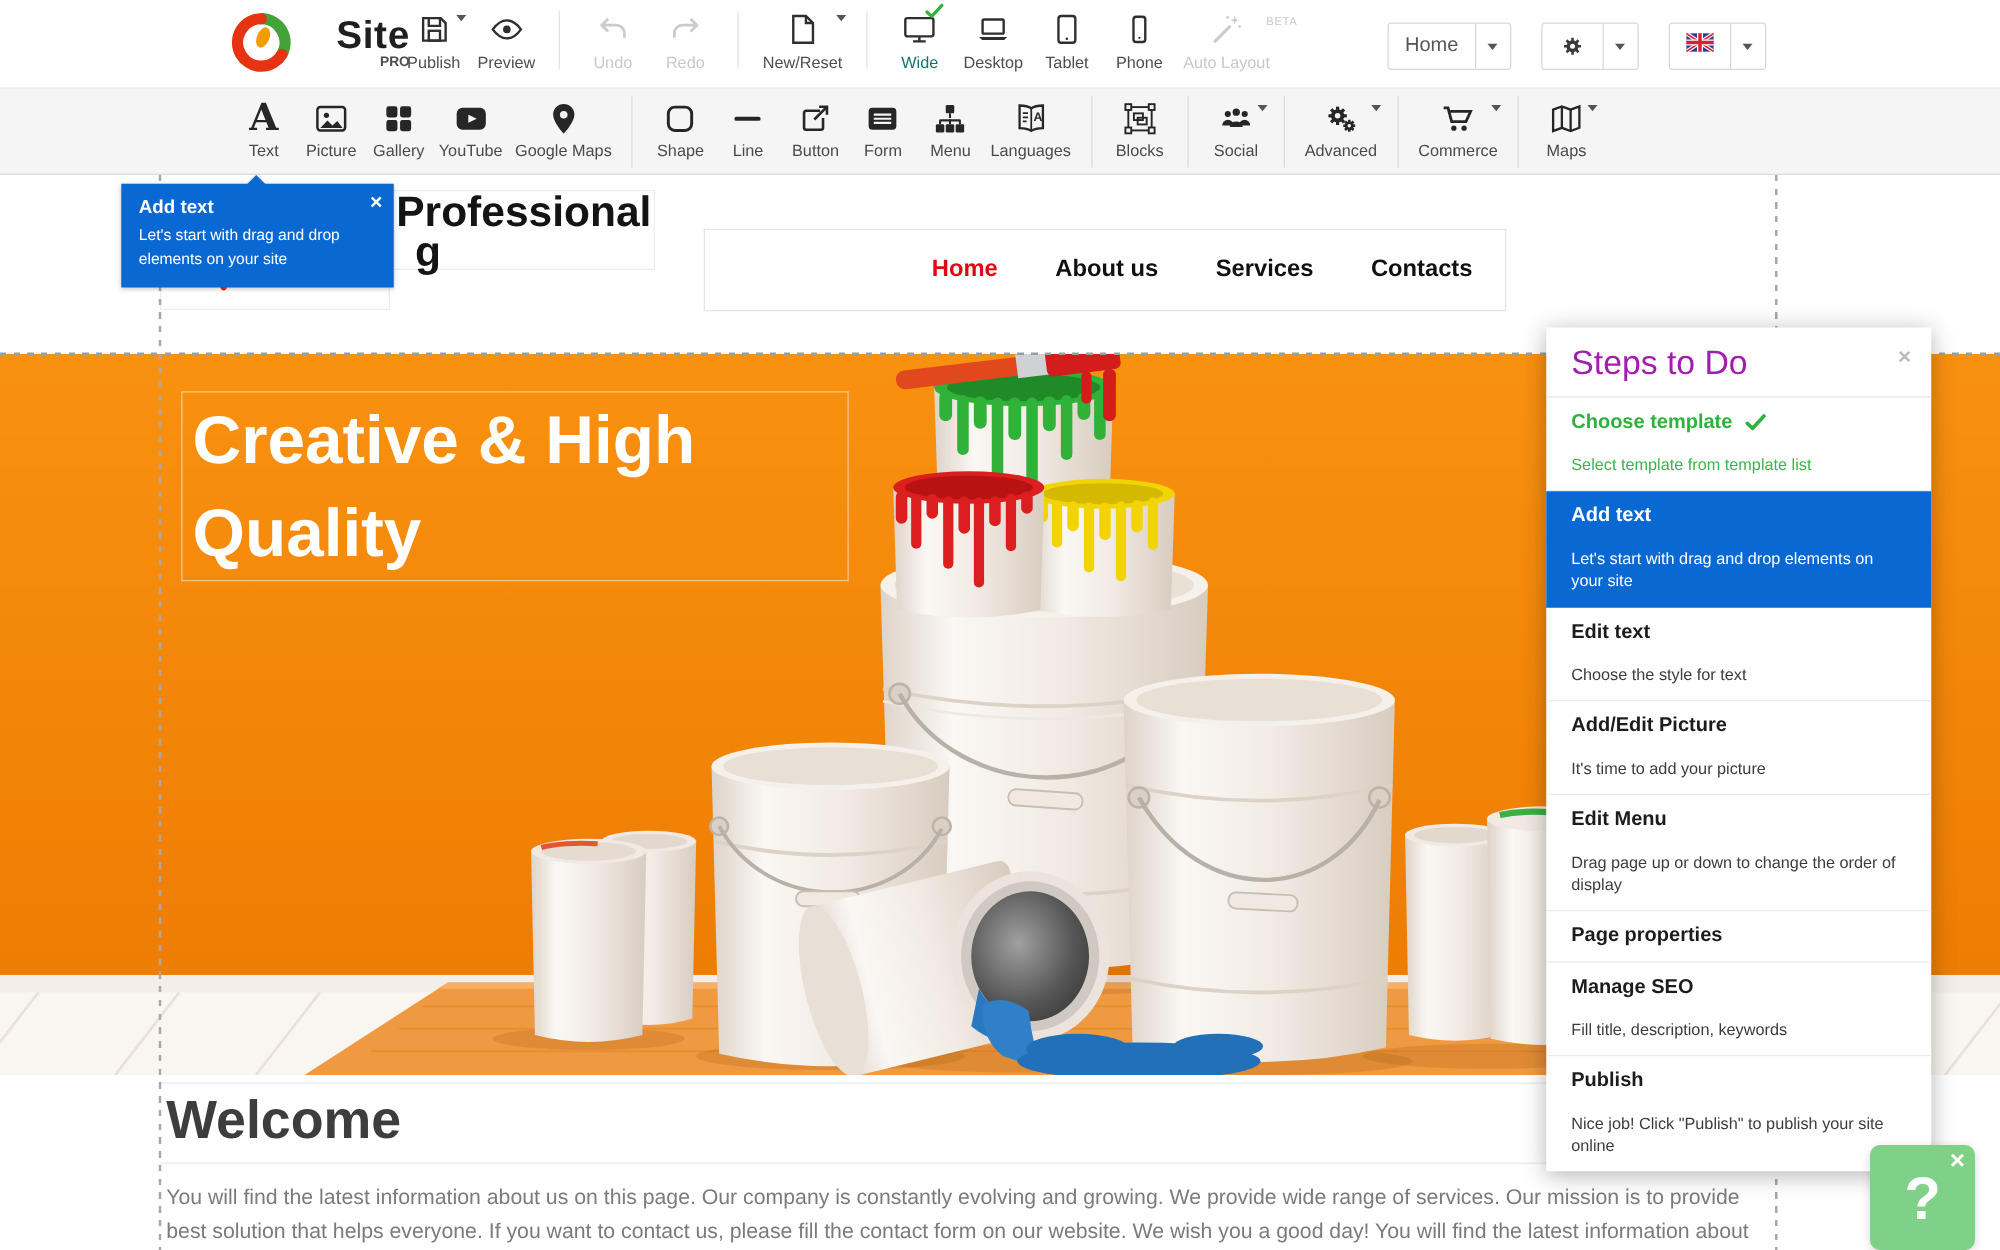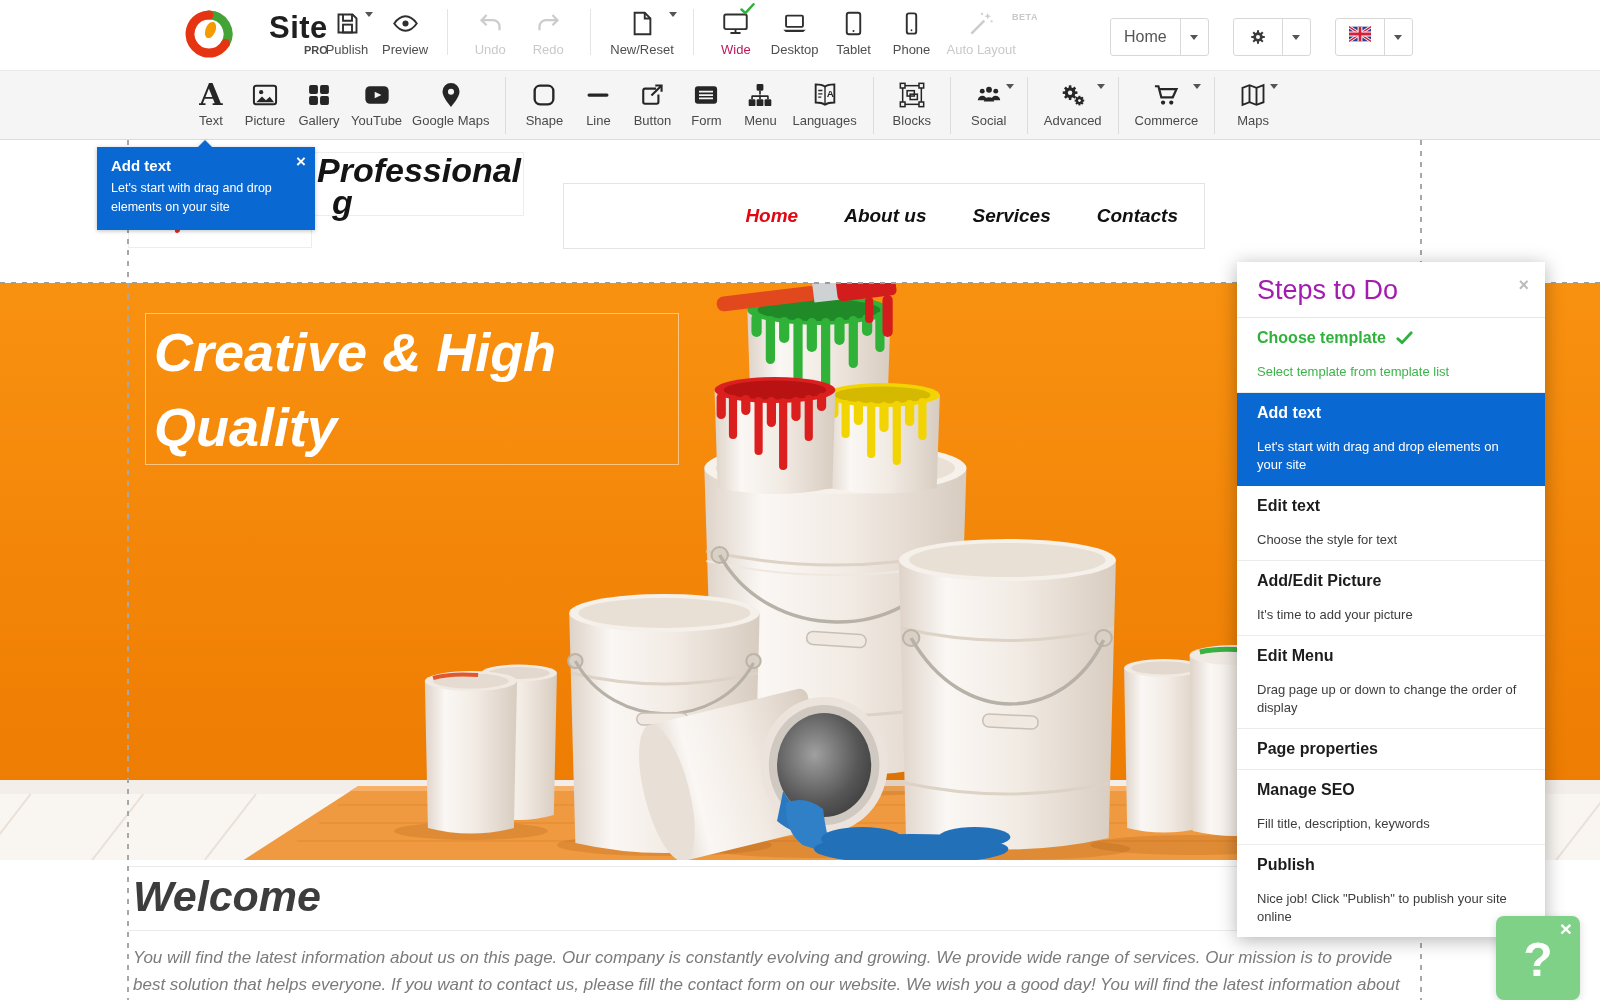--- a/index.html
+++ b/index.html
@@ -14,24 +14,24 @@
   .brand-text{line-height:1;margin-left:25px;}
   .brand-name{font-size:31px;font-weight:bold;color:#1f1f1f;letter-spacing:.5px;display:block;}
   .brand-sub{display:block;text-align:right;font-size:11px;font-weight:bold;color:#4d4d4d;margin-top:2px;}
   #tb-actions{position:absolute;left:318px;top:7px;display:flex;align-items:flex-start;}
   .tb-item{display:flex;flex-direction:column;align-items:center;margin:0 6px;min-width:46px;
            cursor:pointer;position:relative;}
   .tb-ic{height:32px;display:flex;align-items:center;}
   .tb-ic svg{width:27px;height:27px;}
   .tb-lbl{font-size:13px;color:#4e4e4e;margin-top:3px;white-space:nowrap;}
   .tb-item.disabled .tb-lbl{color:#c9c9c9;}
-  .tb-item.active .tb-lbl{color:#be185d;}
+  .tb-item.active .tb-lbl{color:#0f766e;}
   .tb-caret{position:absolute;top:5px;right:-3px;width:0;height:0;
             border-left:4px solid transparent;border-right:4px solid transparent;border-top:5px solid #555;}
-  .tb-badge{position:absolute;top:5px;right:-22px;font-size:9px;color:#c9c9c9;letter-spacing:.5px;font-weight:bold;}
+  .tb-badge{position:absolute;top:5px;right:-22px;font-size:9px;color:#c9c9c9;letter-spacing:.5px;}
   .tb-check{position:absolute;top:-7px;right:3px;width:17px;height:17px;}
   .tb-check svg{width:17px;height:17px;}
   .vdiv{width:1px;background:#e4e4e4;height:46px;margin:2px 13px 0;}
 
   #right-controls{position:absolute;top:18px;left:1110px;display:flex;gap:24px;}
   .split{display:flex;border:1px solid #d8d8d8;border-radius:3px;height:38px;background:#fff;box-sizing:border-box;}
   .sb-main{display:flex;align-items:center;padding:0 13px;font-size:16px;color:#555;background:none;
            border:none;border-right:1px solid #d8d8d8;cursor:pointer;font-family:inherit;}
   .sb-main.sb-text{min-width:66px;justify-content:flex-start;}
   .sb-main .ic22{width:22px;height:22px;display:inline-flex;}
@@ -47,21 +47,21 @@
            padding-left:184px;box-sizing:border-box;z-index:6;}
   .el-item{display:flex;flex-direction:column;align-items:center;margin:8px 5px 0;min-width:44px;
            cursor:pointer;position:relative;}
   .el-ic{height:32px;display:flex;align-items:center;}
   .el-ic svg{width:28px;height:28px;}
   .text-a{font-family:"DejaVu Serif",serif;font-weight:bold;font-size:30px;line-height:30px;}
   .el-lbl{font-size:13px;color:#4a4a4a;margin-top:2px;white-space:nowrap;}
   .el-div{width:1px;height:57px;background:#dcdcdc;margin:6px 11px 0;}
 
   
-  #canvas{position:absolute;left:0;top:140px;width:1600px;height:860px;background:#fff;overflow:hidden;font-style:italic;}
+  #canvas{position:absolute;left:0;top:140px;width:1600px;height:860px;background:#fff;overflow:hidden;}
   .guide{position:absolute;top:0;height:860px;width:2px;z-index:4;
          background:repeating-linear-gradient(180deg,#a8a8a8 0 5px,transparent 5px 11px);}
   #guide-l{left:127px;} #guide-r{left:1420px;}
   #hero-dash{position:absolute;top:142px;left:0;width:1600px;height:2px;z-index:4;
              background:repeating-linear-gradient(90deg,#98a09d 0 5px,transparent 5px 11px);}
 
   .logo-box{position:absolute;left:128px;top:12px;width:394px;height:62px;background:#fff;border:1px solid #ededed;}
   .logo-l1{position:absolute;left:188px;top:-2px;font-size:34px;font-weight:bold;color:#141414;}
   .logo-l2{position:absolute;left:203px;top:30px;font-size:34px;font-weight:bold;color:#141414;}
   .warn-box{position:absolute;left:128px;top:74px;width:182px;height:32px;background:#fff;border:1px solid #ededed;}

